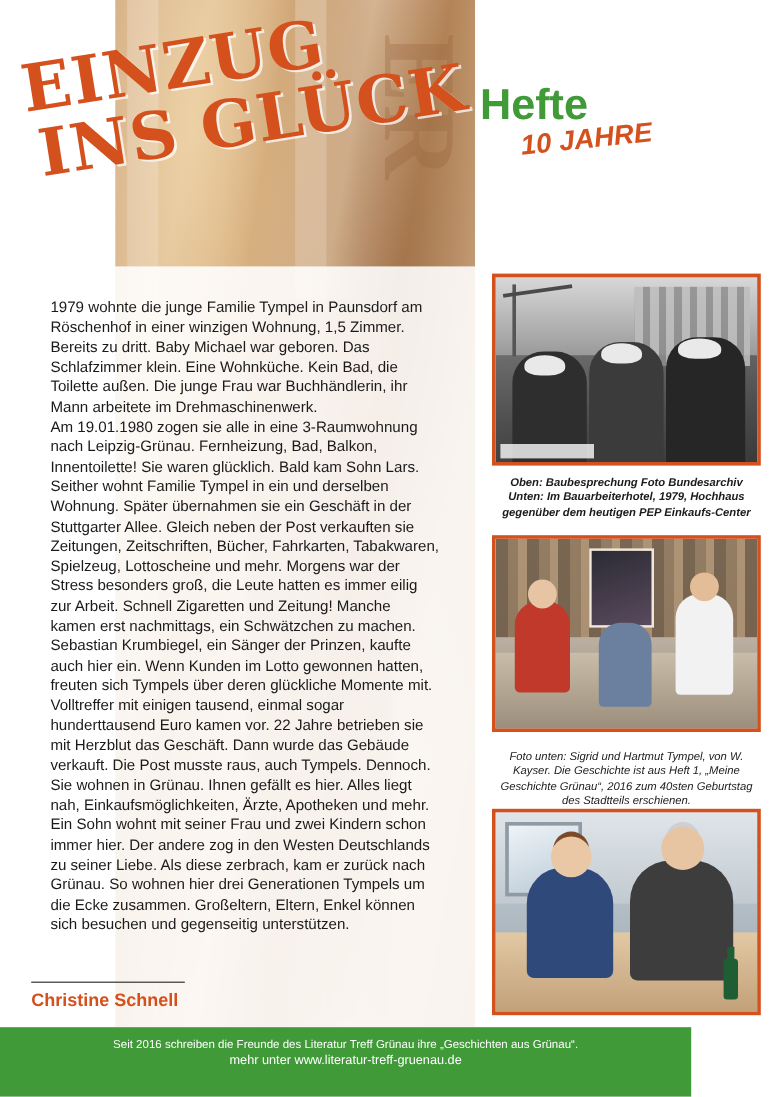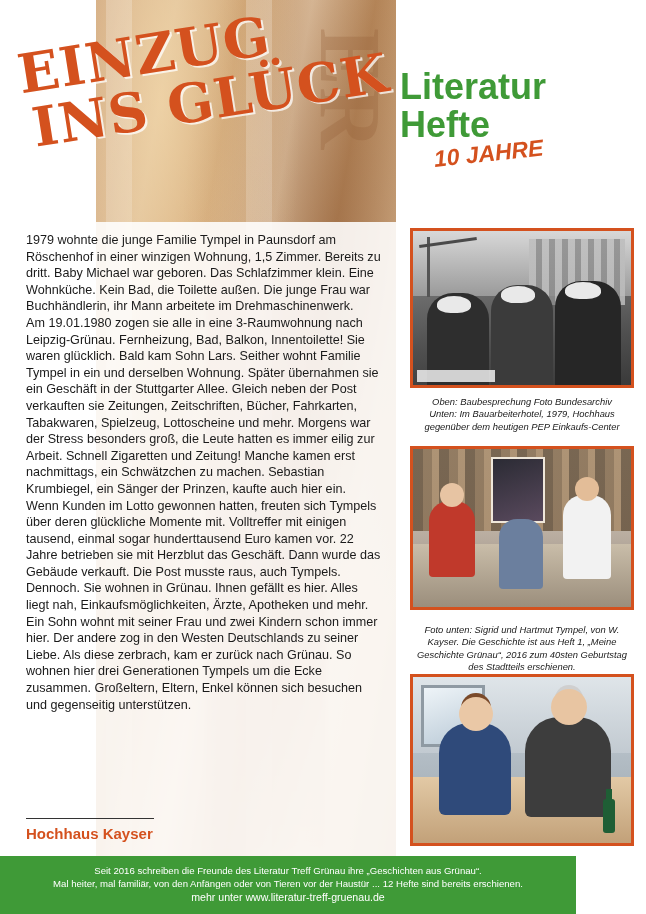--- a/index.html
+++ b/index.html
@@ -161,21 +161,21 @@
     left: 26px;
     top: 232px;
     width: 356px;
     z-index: 7;
     font-family: "Liberation Sans", sans-serif;
     font-size: 12.6px;
     line-height: 16.6px;
     color: #1a1a1a;
     text-align: left;
   }
-  .article p { margin: 0; }
+  .article p { margin: 16px; }
   .signature-rule {
     position: absolute;
     left: 26px;
     top: 818px;
     width: 128px;
     height: 0;
     border-top: 1px solid #333;
     z-index: 7;
   }
   .signature {
@@ -273,21 +273,21 @@
     z-index: 7;
     width: 224px;
     left: 410px;
     font-family: "Liberation Sans", sans-serif;
     font-style: italic;
     font-size: 9.4px;
     line-height: 12.4px;
     color: #1a1a1a;
     text-align: center;
   }
-  .caption-1 { top: 396px; }
+  .caption-1 { top: 396px; font-weight: bold; }
   .caption-2 { top: 624px; }
 
   
   .footer {
     position: absolute;
     left: 0;
     bottom: 0;
     width: 576px;
     height: 58px;
     background: #3f9a37;
@@ -327,30 +327,29 @@
 <div class="bg-white-mask-right"></div>
 <div class="bg-white-mask-bottom"></div>
 <div class="text-white-veil"></div>
 
 <div class="headline">
   <div class="line line1">EINZUG</div>
   <div class="line line2">INS GLÜCK</div>
 </div>
 
 <div class="brand">
-  <div class="b-line">Literatur</div>
   <div class="b-line">Hefte</div>
   <div class="b-years">10 JAHRE</div>
 </div>
 
 <div class="article">
   <p>1979 wohnte die junge Familie Tympel in Paunsdorf am Röschenhof in einer winzigen Wohnung, 1,5 Zimmer. Bereits zu dritt. Baby Michael war geboren. Das Schlafzimmer klein. Eine Wohnküche. Kein Bad, die Toilette außen. Die junge Frau war Buchhändlerin, ihr Mann arbeitete im Drehmaschinenwerk.<br>Am 19.01.1980 zogen sie alle in eine 3-Raumwohnung nach Leipzig-Grünau. Fernheizung, Bad, Balkon, Innentoilette! Sie waren glücklich. Bald kam Sohn Lars. Seither wohnt Familie Tympel in ein und derselben Wohnung. Später übernahmen sie ein Geschäft in der Stuttgarter Allee. Gleich neben der Post verkauften sie Zeitungen, Zeitschriften, Bücher, Fahrkarten, Tabakwaren, Spielzeug, Lottoscheine und mehr. Morgens war der Stress besonders groß, die Leute hatten es immer eilig zur Arbeit. Schnell Zigaretten und Zeitung! Manche kamen erst nachmittags, ein Schwätzchen zu machen. Sebastian Krumbiegel, ein Sänger der Prinzen, kaufte auch hier ein. Wenn Kunden im Lotto gewonnen hatten, freuten sich Tympels über deren glückliche Momente mit. Volltreffer mit einigen tausend, einmal sogar hunderttausend Euro kamen vor. 22 Jahre betrieben sie mit Herzblut das Geschäft. Dann wurde das Gebäude verkauft. Die Post musste raus, auch Tympels. Dennoch. Sie wohnen in Grünau. Ihnen gefällt es hier. Alles liegt nah, Einkaufsmöglichkeiten, Ärzte, Apotheken und mehr. Ein Sohn wohnt mit seiner Frau und zwei Kindern schon immer hier. Der andere zog in den Westen Deutschlands zu seiner Liebe. Als diese zerbrach, kam er zurück nach Grünau. So wohnen hier drei Generationen Tympels um die Ecke zusammen. Großeltern, Eltern, Enkel können sich besuchen und gegenseitig unterstützen.</p>
 </div>
 <div class="signature-rule"></div>
-<div class="signature">Hochhaus Kayser</div>
+<div class="signature">Christine Schnell</div>
 
 <div class="photo photo-1">
   <div class="sky"></div>
   <div class="bldg"></div>
   <div class="crane"></div>
   <div class="crane2"></div>
   <div class="g1"></div>
   <div class="g2"></div>
   <div class="g3"></div>
   <div class="h1"></div>
@@ -374,15 +373,14 @@
   <div class="wall"></div>
   <div class="window"></div>
   <div class="table"></div>
   <div class="woman"></div>
   <div class="man"></div>
   <div class="bottle"></div>
 </div>
 
 <div class="footer">
   <div class="f1">Seit 2016 schreiben die Freunde des Literatur Treff Grünau ihre „Geschichten aus Grünau“.</div>
-  <div class="f2">Mal heiter, mal familiär, von den Anfängen oder von Tieren vor der Haustür ... 12 Hefte sind bereits erschienen.</div>
   <div class="f3">mehr unter www.literatur-treff-gruenau.de</div>
 </div>
 
 </body></html>

